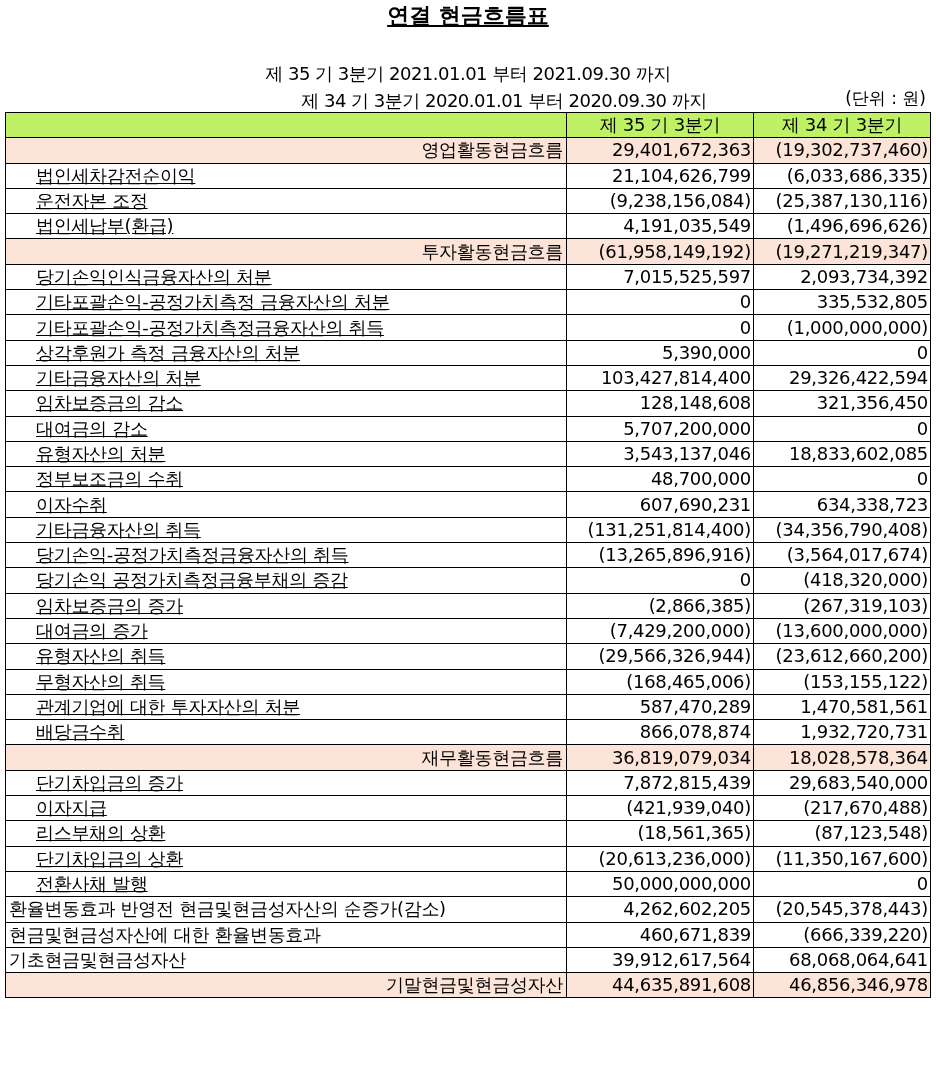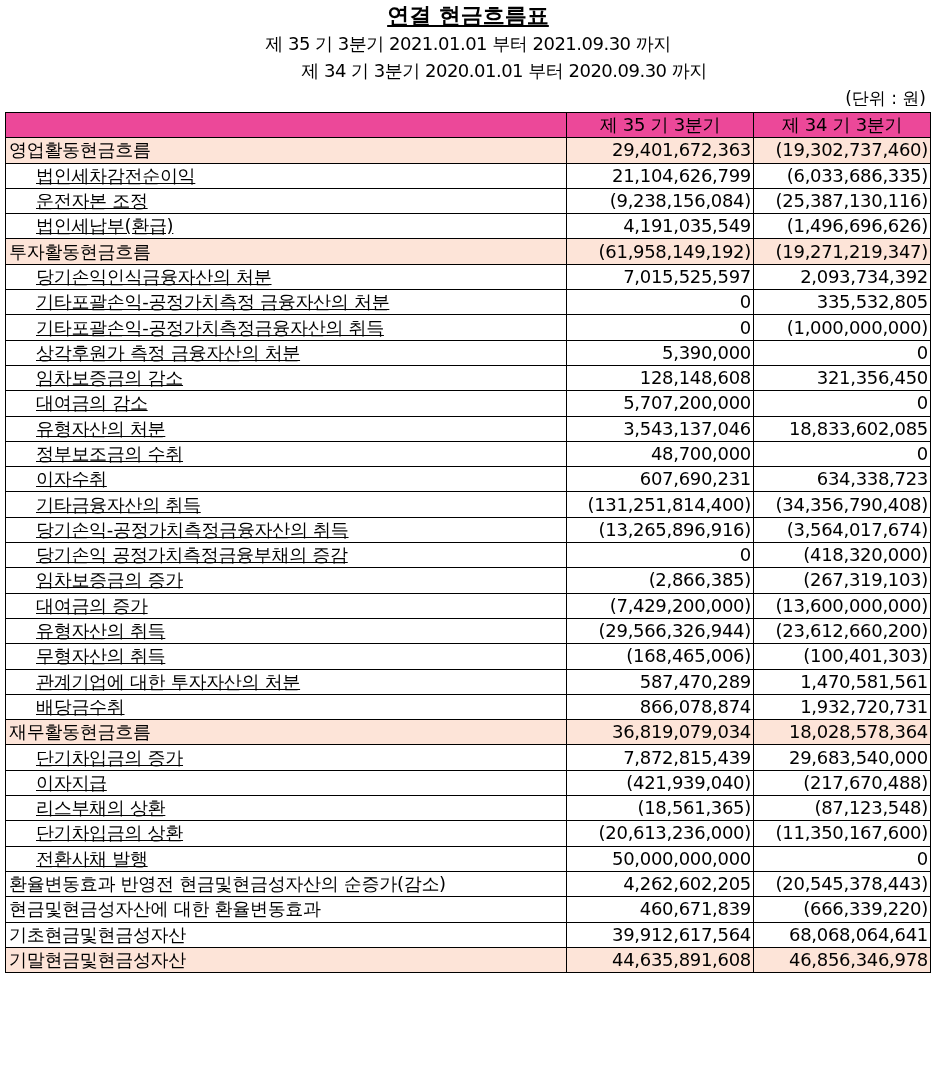--- a/index.html
+++ b/index.html
@@ -1,33 +1,33 @@
 <!DOCTYPE html>
 <html><head>
 <meta charset="utf-8">
 <style>
   html, body { margin:0; padding:0; background:#ffffff; }
   body { width:936px; height:1082px; position:relative; overflow:hidden;
          font-family:"DejaVu Sans", "Liberation Sans", sans-serif; color:#000; }
   .title { position:absolute; left:0; width:936px; top:2px; text-align:center;
            font-size:22px; font-weight:bold; line-height:28px;text-decoration:underline; }
   .sub { position:absolute; left:0; width:936px; text-align:center;
-         font-size:18px; line-height:24px; letter-spacing:-0.5px; }
+         font-size:18px; line-height:24px; letter-spacing:-0.5px;margin-top:30px; }
   .sub1 { top:32px; }
   .sub2 { top:59px;padding-left:36px; }
   .unit { position:absolute; right:10px; top:87px; font-size:17px; line-height:22px; }
   table { position:absolute; left:5px; top:112px; width:925px;
           border-collapse:collapse; table-layout:fixed; }
   td, th { border:1.5px solid #000; height:24.3px; padding:0 3px;
            font-size:18px; line-height:22px; white-space:nowrap; overflow:hidden;
            font-weight:normal; letter-spacing:-0.3px; }
-  th { background:#ec4899; text-align:center; }
+  th { background:#bef264; text-align:center; }
   col.c0 { width:561px; } col.c1 { width:187px; } col.c2 { width:177px; }
   td.num { text-align:right; padding-right:2px; }
-  tr.section td { background:#fde4d8; }
+  tr.section td { background:#fde4d8;text-align:right; }
   td.indent { padding-left:30px;text-decoration:underline; }
 </style>
 </head>
 <body>
 
 <div class="title">연결 현금흐름표</div>
 <div class="sub sub1">제 35 기 3분기 2021.01.01 부터 2021.09.30 까지</div>
 <div class="sub sub2">제 34 기 3분기 2020.01.01 부터 2020.09.30 까지</div>
 <div class="unit">(단위 : 원)</div>
 
@@ -84,20 +84,25 @@
         <td class="indent">기타포괄손익-공정가치측정금융자산의 취득</td>
         <td class="num">0</td>
         <td class="num">(1,000,000,000)</td>
       </tr>
       <tr>
         <td class="indent">상각후원가 측정 금융자산의 처분</td>
         <td class="num">5,390,000</td>
         <td class="num">0</td>
       </tr>
       <tr>
+        <td class="indent">기타금융자산의 처분</td>
+        <td class="num">103,427,814,400</td>
+        <td class="num">29,326,422,594</td>
+      </tr>
+      <tr>
         <td class="indent">임차보증금의 감소</td>
         <td class="num">128,148,608</td>
         <td class="num">321,356,450</td>
       </tr>
       <tr>
         <td class="indent">대여금의 감소</td>
         <td class="num">5,707,200,000</td>
         <td class="num">0</td>
       </tr>
       <tr>
@@ -141,21 +146,21 @@
         <td class="num">(13,600,000,000)</td>
       </tr>
       <tr>
         <td class="indent">유형자산의 취득</td>
         <td class="num">(29,566,326,944)</td>
         <td class="num">(23,612,660,200)</td>
       </tr>
       <tr>
         <td class="indent">무형자산의 취득</td>
         <td class="num">(168,465,006)</td>
-        <td class="num">(100,401,303)</td>
+        <td class="num">(153,155,122)</td>
       </tr>
       <tr>
         <td class="indent">관계기업에 대한 투자자산의 처분</td>
         <td class="num">587,470,289</td>
         <td class="num">1,470,581,561</td>
       </tr>
       <tr>
         <td class="indent">배당금수취</td>
         <td class="num">866,078,874</td>
         <td class="num">1,932,720,731</td>

